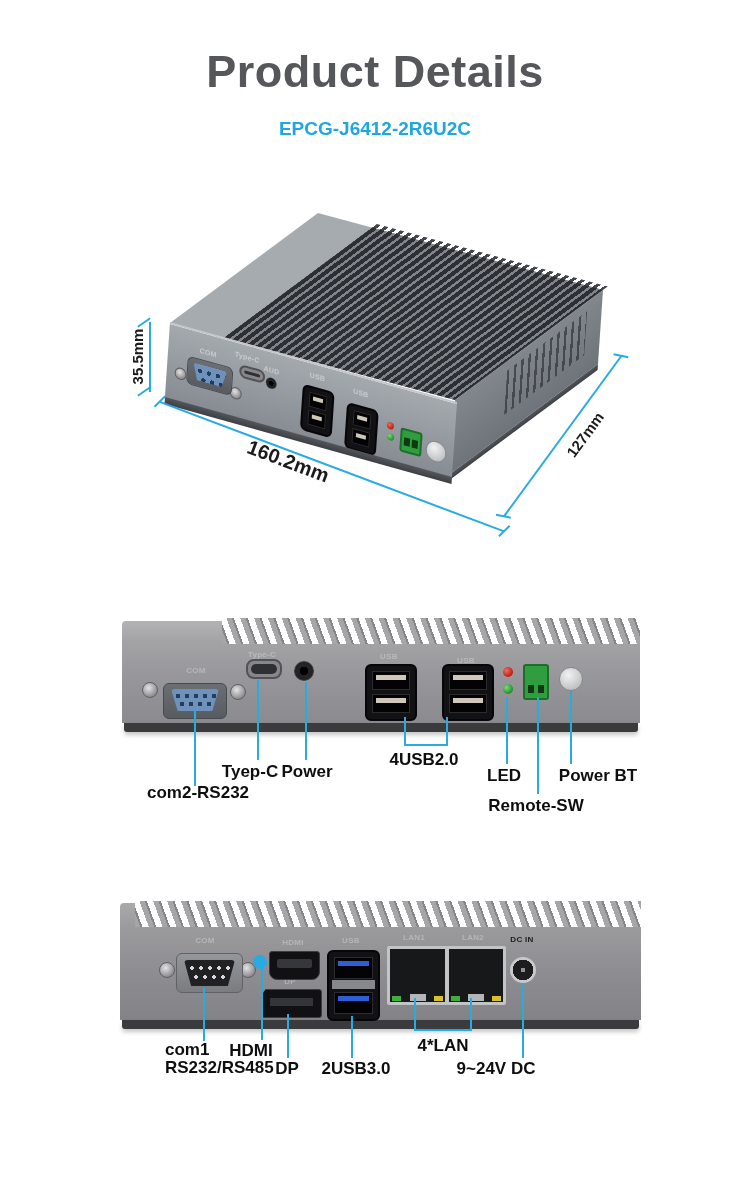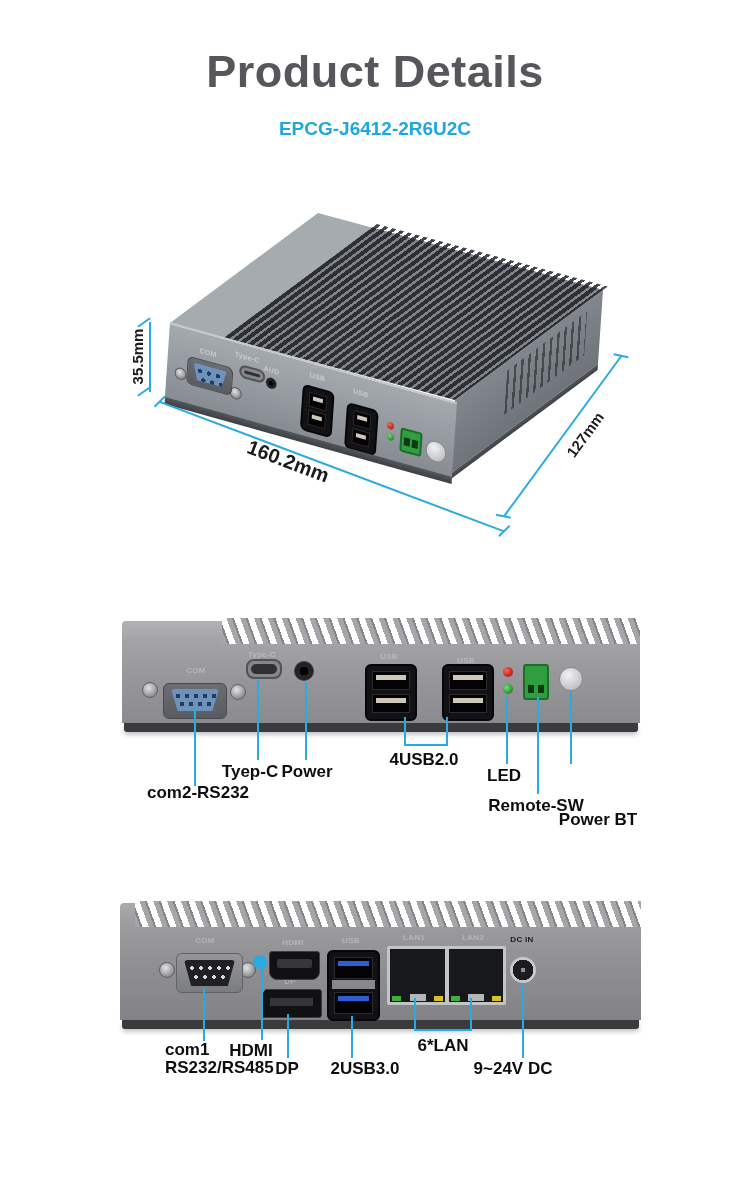--- a/index.html
+++ b/index.html
@@ -251,21 +251,21 @@
 <div class="chline" style="left:404px;top:744px;width:44px;"></div>
 <div class="clabel center" style="left:424px;top:750px;">4USB2.0</div>
 
 <div class="cline" style="left:506px;top:697px;height:67px;"></div>
 <div class="clabel center" style="left:504px;top:766px;">LED</div>
 
 <div class="cline" style="left:537px;top:697px;height:97px;"></div>
 <div class="clabel center" style="left:536px;top:796px;">Remote-SW</div>
 
 <div class="cline" style="left:570px;top:691px;height:73px;"></div>
-<div class="clabel center" style="left:598px;top:810px;">Power BT</div>
+<div class="clabel center" style="left:598px;top:766px;">Power BT</div>
 
 <div class="panel" style="left:120px;top:901px;width:521px;height:128px;">
   <div class="pbody rear" style="top:2px;bottom:9px;"></div>
   <div class="teeth" style="left:15px;"></div>
   <div class="pbase"></div>
 
   <span class="engraved" style="left:85px;top:35px;">COM</span>
   <span class="engraved" style="left:173px;top:37px;">HDMI</span>
   <span class="engraved" style="left:170px;top:76px;">DP</span>
   <span class="engraved" style="left:231px;top:35px;">USB</span>
@@ -313,21 +313,21 @@
   <div>RS232/RS485</div>
 </div>
 
 <div class="cline" style="left:261px;top:966px;height:74px;"></div>
 <div class="clabel center" style="left:251px;top:1041px;">HDMI</div>
 
 <div class="cline" style="left:287px;top:1014px;height:44px;"></div>
 <div class="clabel center" style="left:287px;top:1059px;">DP</div>
 
 <div class="cline" style="left:351px;top:1016px;height:42px;"></div>
-<div class="clabel center" style="left:365px;top:1059px;">2USB3.0</div>
+<div class="clabel center" style="left:356px;top:1059px;">2USB3.0</div>
 
 <div class="cline" style="left:414px;top:998px;height:33px;"></div>
 <div class="cline" style="left:470px;top:998px;height:33px;"></div>
 <div class="chline" style="left:414px;top:1029px;width:58px;"></div>
-<div class="clabel center" style="left:443px;top:1036px;">6*LAN</div>
+<div class="clabel center" style="left:443px;top:1036px;">4*LAN</div>
 
 <div class="cline" style="left:522px;top:983px;height:75px;"></div>
-<div class="clabel center" style="left:513px;top:1059px;">9~24V DC</div>
+<div class="clabel center" style="left:496px;top:1059px;">9~24V DC</div>
 
 </body></html>

